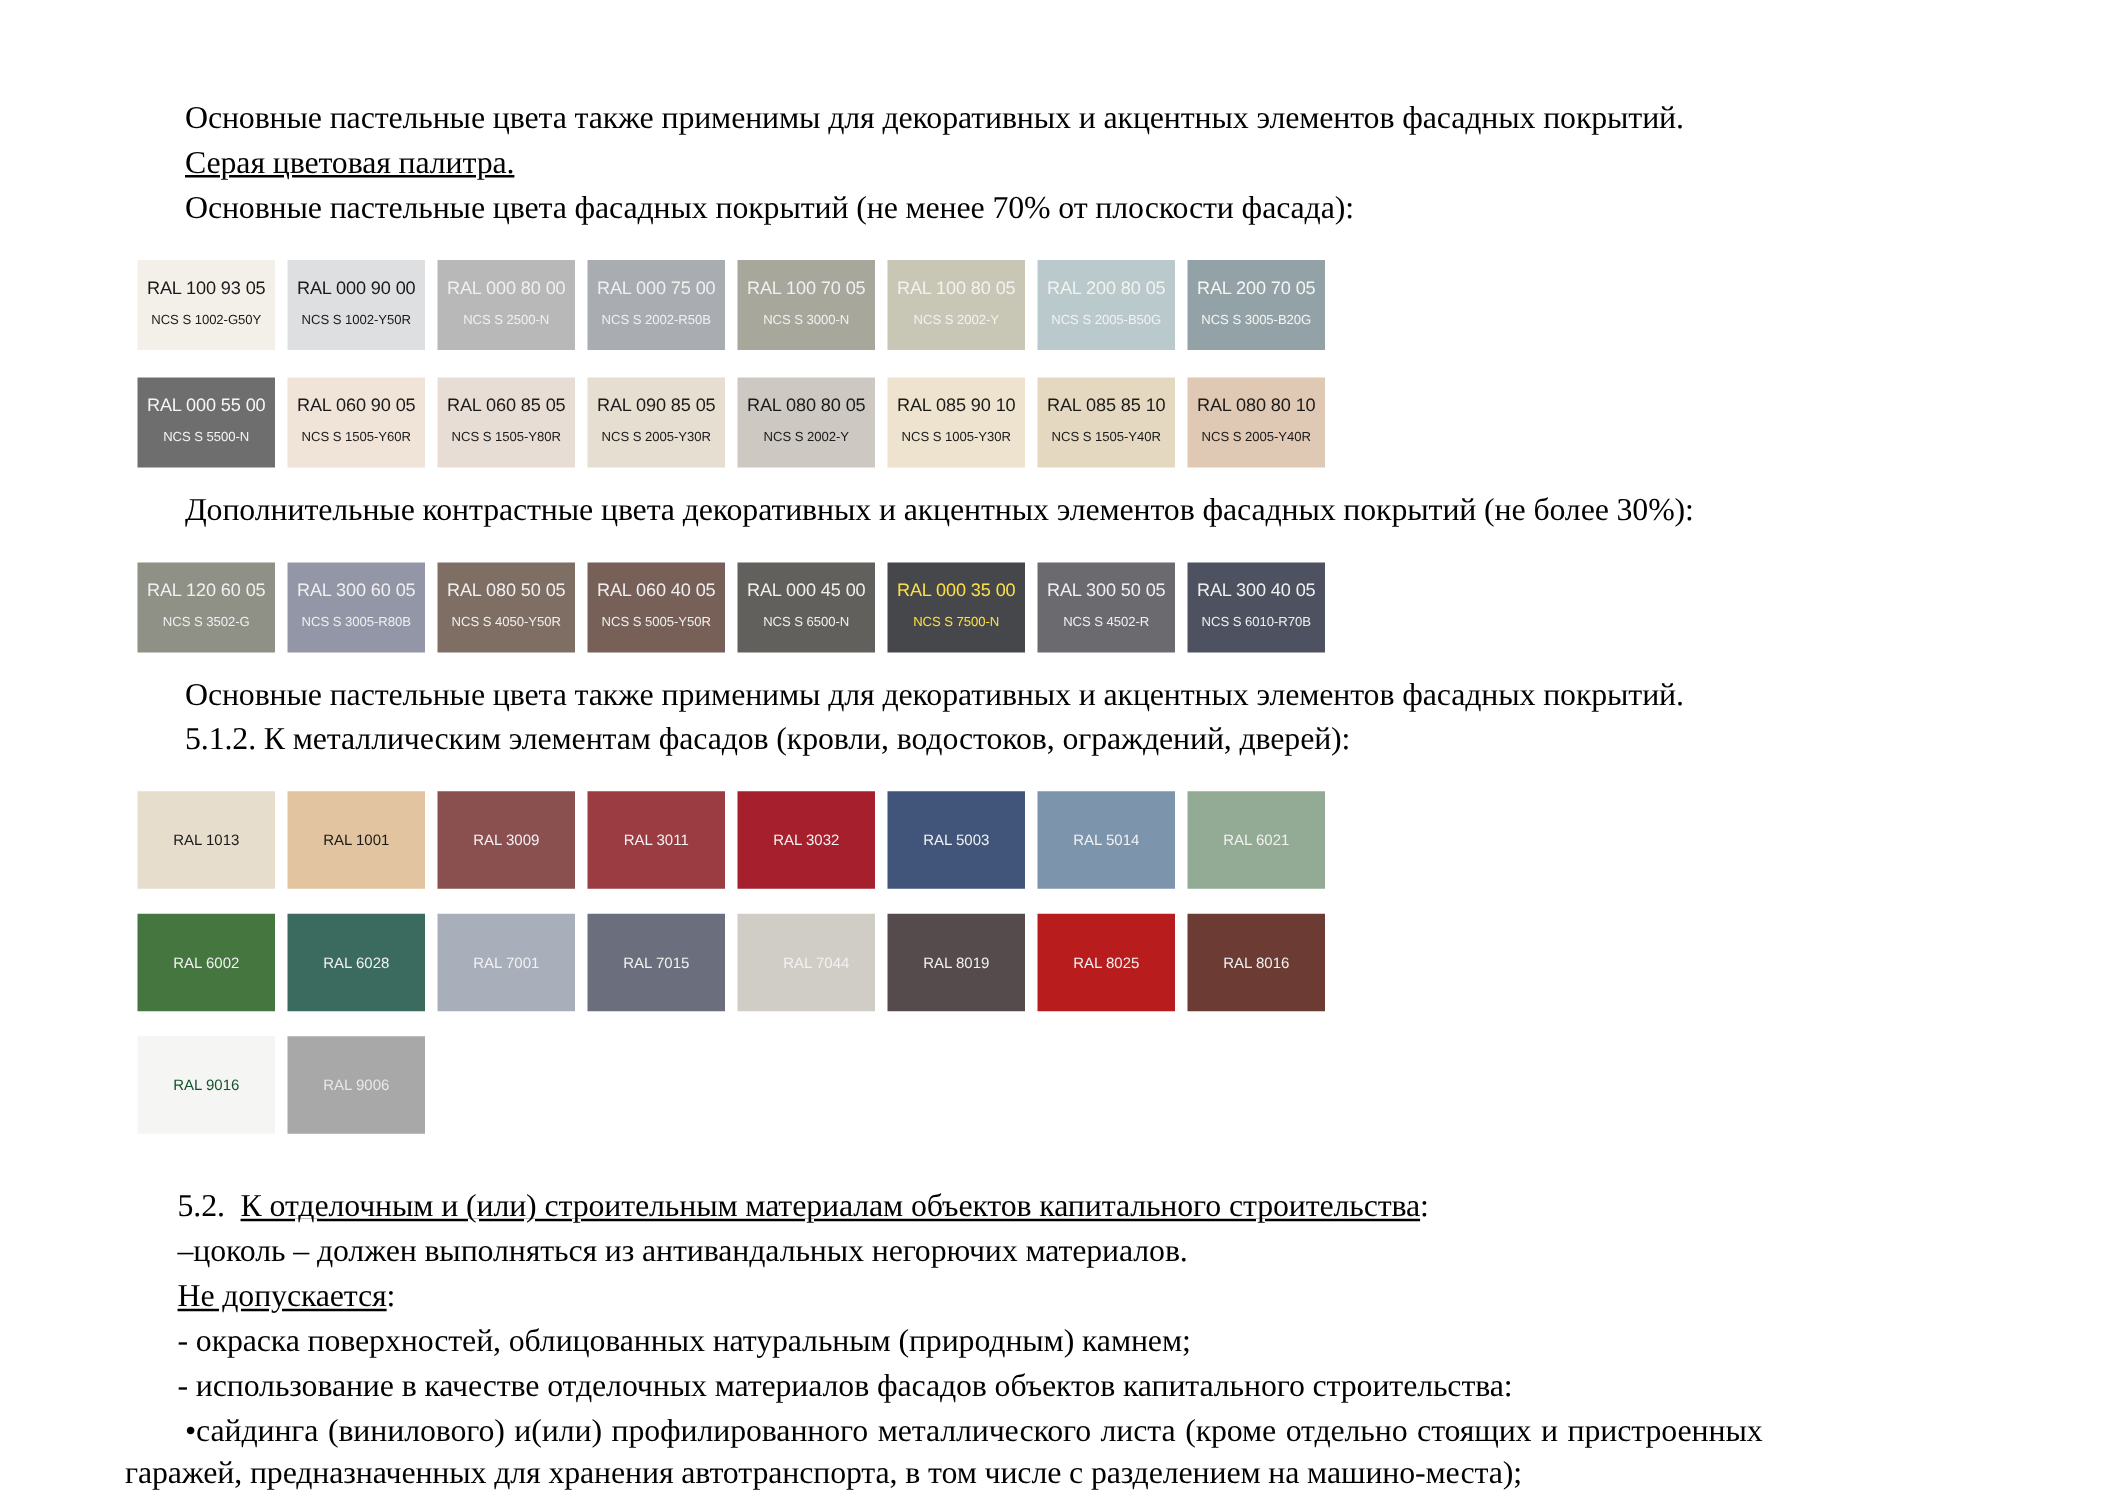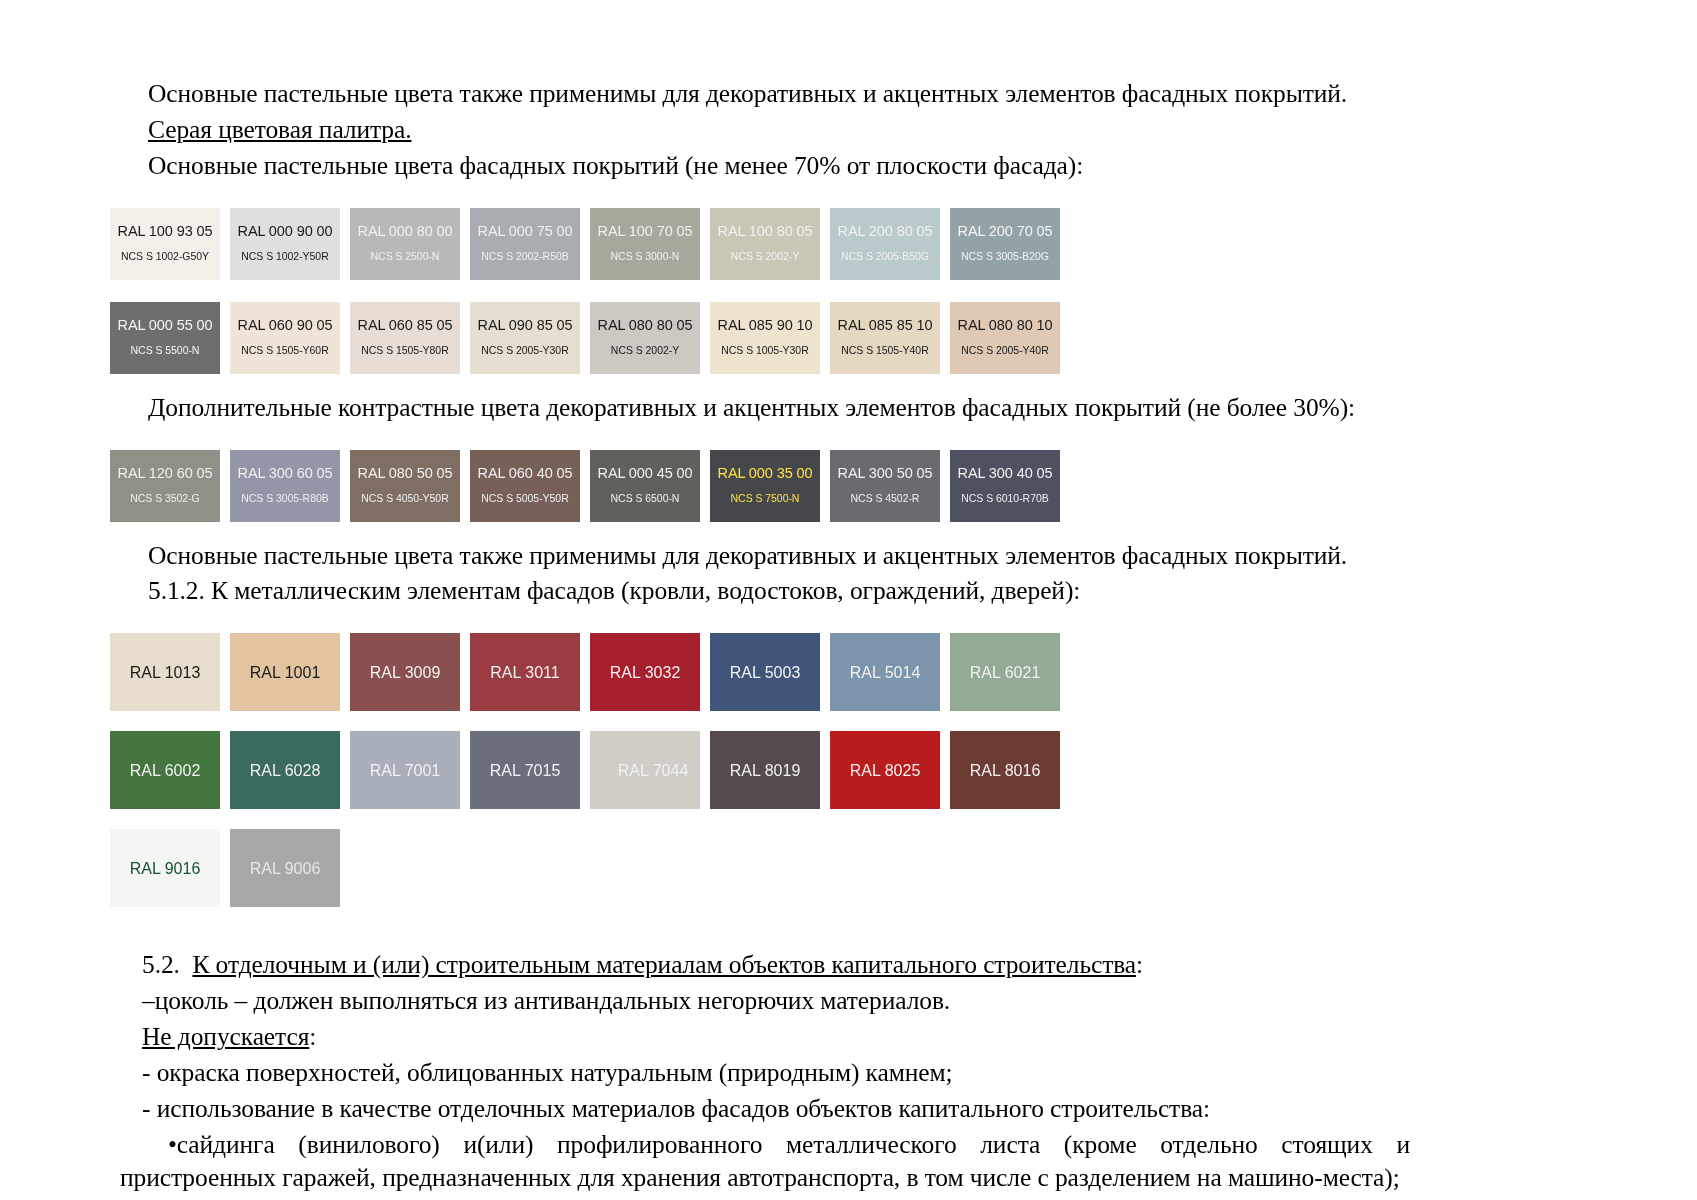--- a/index.html
+++ b/index.html
@@ -29,21 +29,20 @@
     font-size: 25.5px;
     line-height: 1.29;
     margin: 0 0 3px 0;
     text-indent: 48px;
     letter-spacing: -0.1px;
   }
   .para.small-indent { text-indent: 42px; }
   .para.justify {
     text-align: justify;
     text-indent: 48px;
-    margin-left: 20px;
   }
   .u { text-decoration: underline; text-underline-offset: 2px; }
 
   
   .swatch-grid {
     display: grid;
     grid-template-columns: repeat(8, 120px);
     column-gap: 0px;
     justify-content: start;
     margin: 0;
@@ -76,21 +75,21 @@
   }
 
   
   .swatch-grid.metal { grid-template-columns: repeat(8, 120px); }
   .swatch.metal {
     width: 110px;
     height: 78px;
     justify-content: center;
   }
   .swatch.metal .ral {
-    font-size: 16px;
+    font-size: 12px;
     letter-spacing: 0px;
   }
 
   .row-gap-1 { height: 22px; }
   .row-gap-2 { height: 20px; }
 
   .sec-gap-top { height: 22px; }
   .sec-gap-bot { height: 18px; }
 </style>
 </head>

